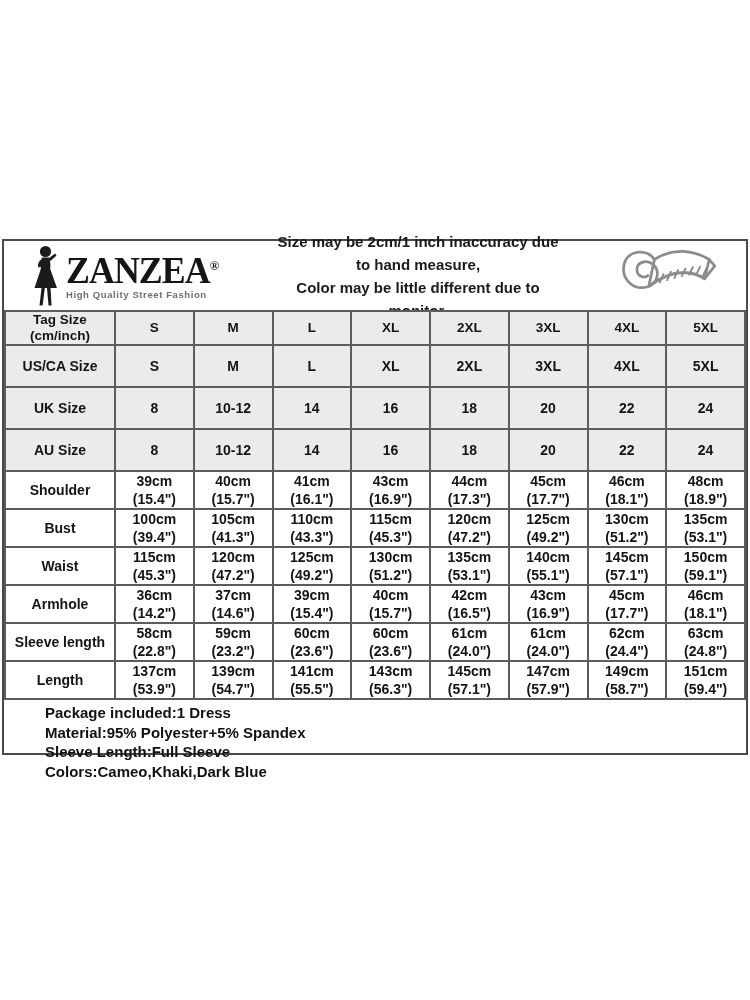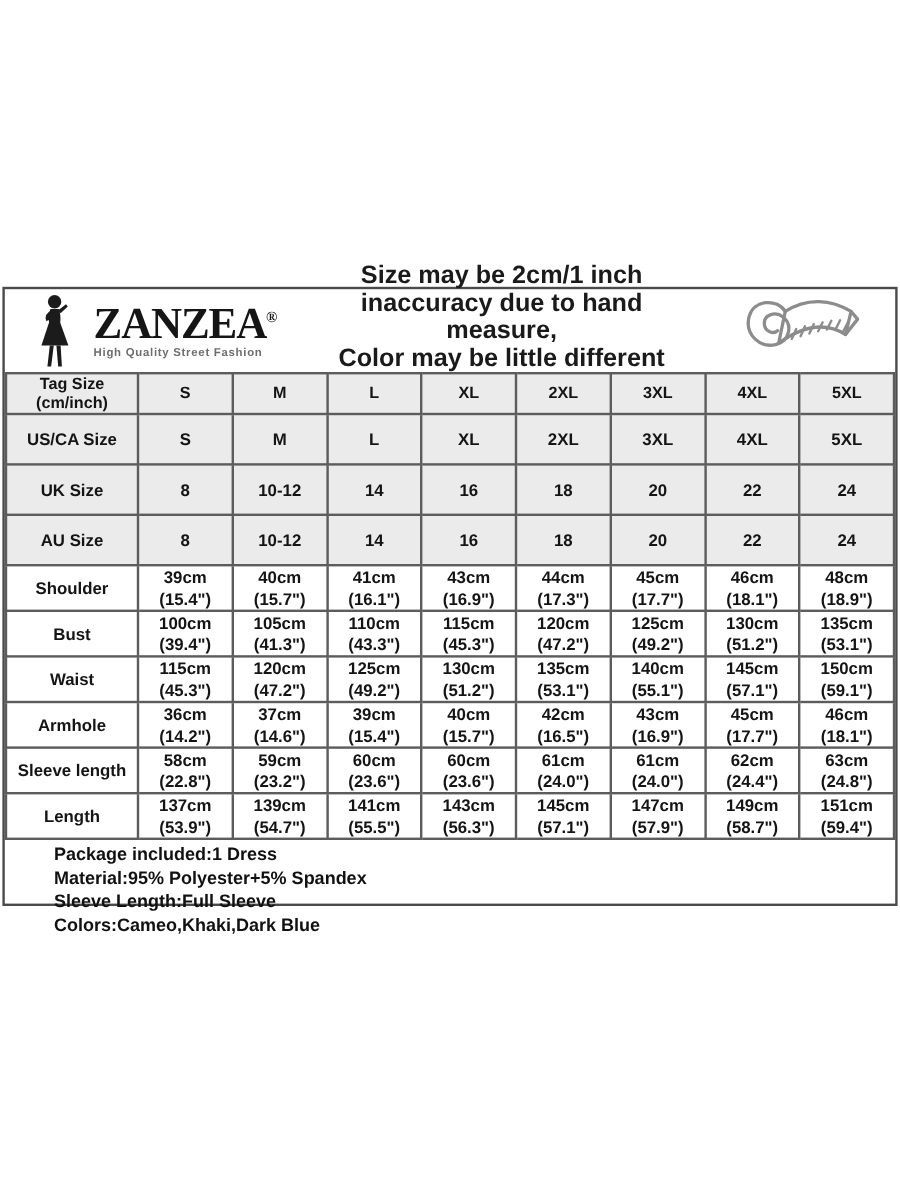--- a/index.html
+++ b/index.html
@@ -3,27 +3,27 @@
 <meta charset="utf-8">
 <style>
   html,body{margin:0;padding:0;background:#ffffff;}
   .page{position:relative;width:750px;height:1000px;background:#ffffff;
         font-family:"Liberation Sans",sans-serif;color:#141414;overflow:hidden;}
   .sheet{position:absolute;left:2px;right:2px;top:239px;height:516px;
          border:2px solid #4a4a4a;box-sizing:border-box;display:flex;flex-direction:column;background:#fff;}
 
   
   .band{flex:none;height:69px;display:flex;align-items:center;}
-  .logo-wrap{flex:none;width:200px;padding-left:24px;display:flex;align-items:center;gap:12px;}
+  .logo-wrap{flex:none;width:200px;padding-left:24px;display:flex;align-items:center;gap:0;}
   .logo-text{display:flex;flex-direction:column;line-height:1;}
   .logo-main{font-family:"Liberation Serif",serif;font-weight:700;font-size:37px;
              letter-spacing:-1px;transform:scaleX(.97);transform-origin:left;white-space:nowrap;color:#151515;}
   .logo-main sup{font-size:13px;font-weight:700;vertical-align:super;letter-spacing:0;}
   .logo-tag{font-size:9.5px;font-weight:700;color:#6e6e6e;letter-spacing:.6px;margin-top:1px;white-space:nowrap;}
-  .notice{flex:1;text-align:center;font-weight:700;font-size:21px;line-height:23px;margin-right:40px;color:#1a1a1a;margin-left:48px;}
+  .notice{flex:1;text-align:center;font-weight:700;font-size:15px;line-height:23px;margin-right:40px;color:#1a1a1a;margin-left:48px;}
   .tape-wrap{flex:none;width:138px;display:flex;justify-content:center;align-items:center;padding-right:8px;}
 
   
   table.size{width:100%;border-collapse:collapse;table-layout:fixed;flex:none;}
   table.size td{border:2px solid #5c5c5c;text-align:center;vertical-align:middle;
                 font-weight:700;font-size:14px;line-height:18px;padding:0;white-space:pre-line;background:#fff;}
   td.label-cell{background:#ebebeb;}
   tr.shaded td{background:#ebebeb;}
   tr.row-mid{height:34px;margin-top:48px;}  tr.row-mid td{font-size:13.5px;line-height:16px;}
   tr.row-short{height:42px;}

